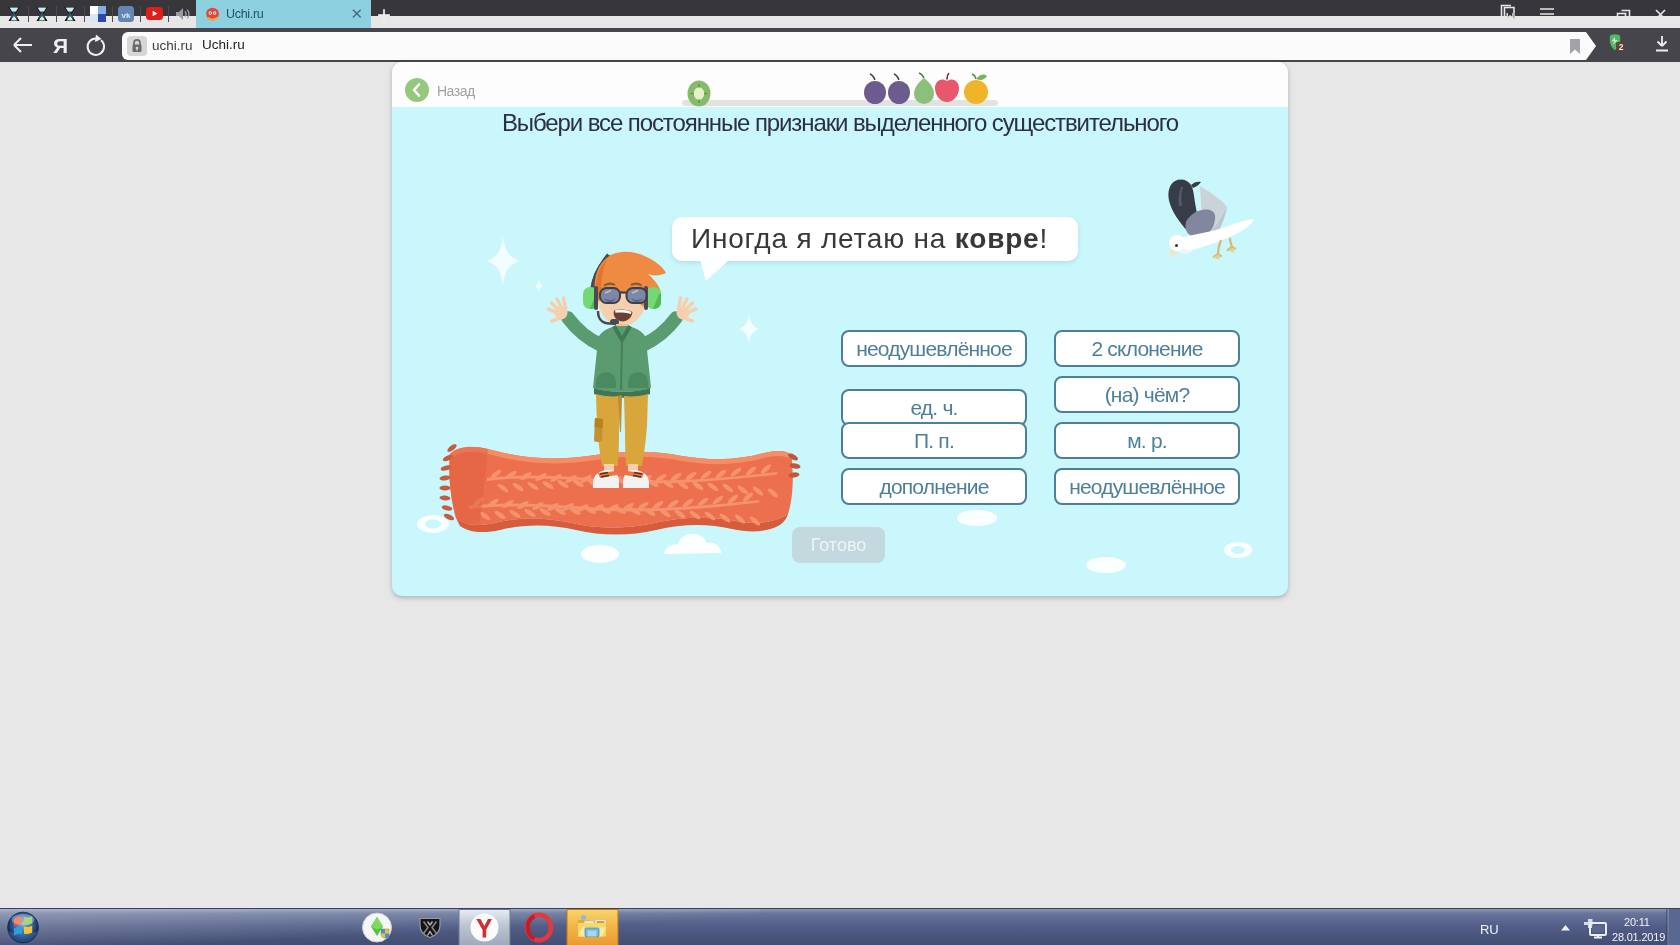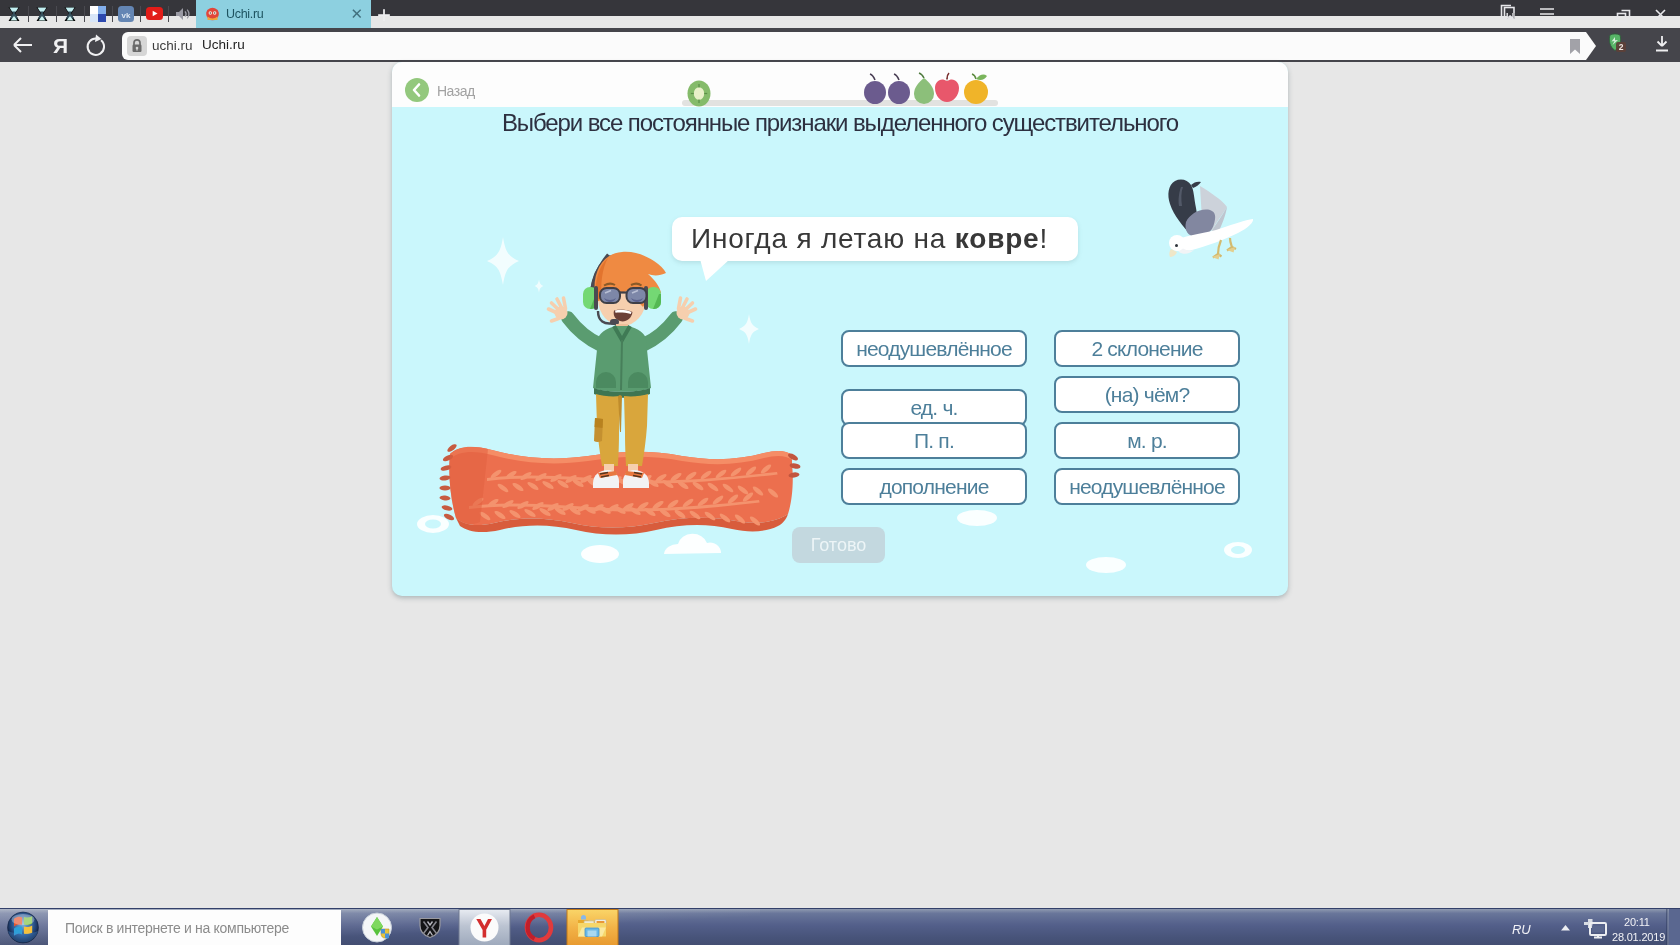--- a/index.html
+++ b/index.html
@@ -450,19 +450,16 @@
       <rect x="0" y="3" width="4" height="3" fill="#d8dce4"></rect>
       <rect x="6" y="4" width="16" height="12" rx="1.2" fill="none" stroke="#eceef2" stroke-width="2"></rect>
       <rect x="8" y="6.5" width="12" height="7" fill="#5a678e"></rect>
       <path d="M10,18.5 h8 M14,16 v2.5" stroke="#eceef2" stroke-width="2"></path>
     </g>
 
     <path d="M1667,0 L1667,37" stroke="#2e3a5c" stroke-width="1"></path>
     <path d="M1668,0 L1668,37" stroke="#8a94ac" stroke-width="1"></path>
     <rect x="1669" y="0" width="11" height="37" fill="#5a6790"></rect>
   </svg>
-  <div id="searchbox">
-      <div id="searchtxt">Поиск в интернете и на компьютере</div>
-    </div>
-  <div class="traytxt" style="left:1512px; top:13px; font-size:13px;font-style:italic;">RU</div>
+  <div class="traytxt" style="left:1480px; top:13px; font-size:13px;">RU</div>
   <div class="traytxt" style="left:1624px; top:7px;">20:11</div>
   <div class="traytxt" style="left:1612px; top:22px;">28.01.2019</div>
 </div>
 
 </body></html>

